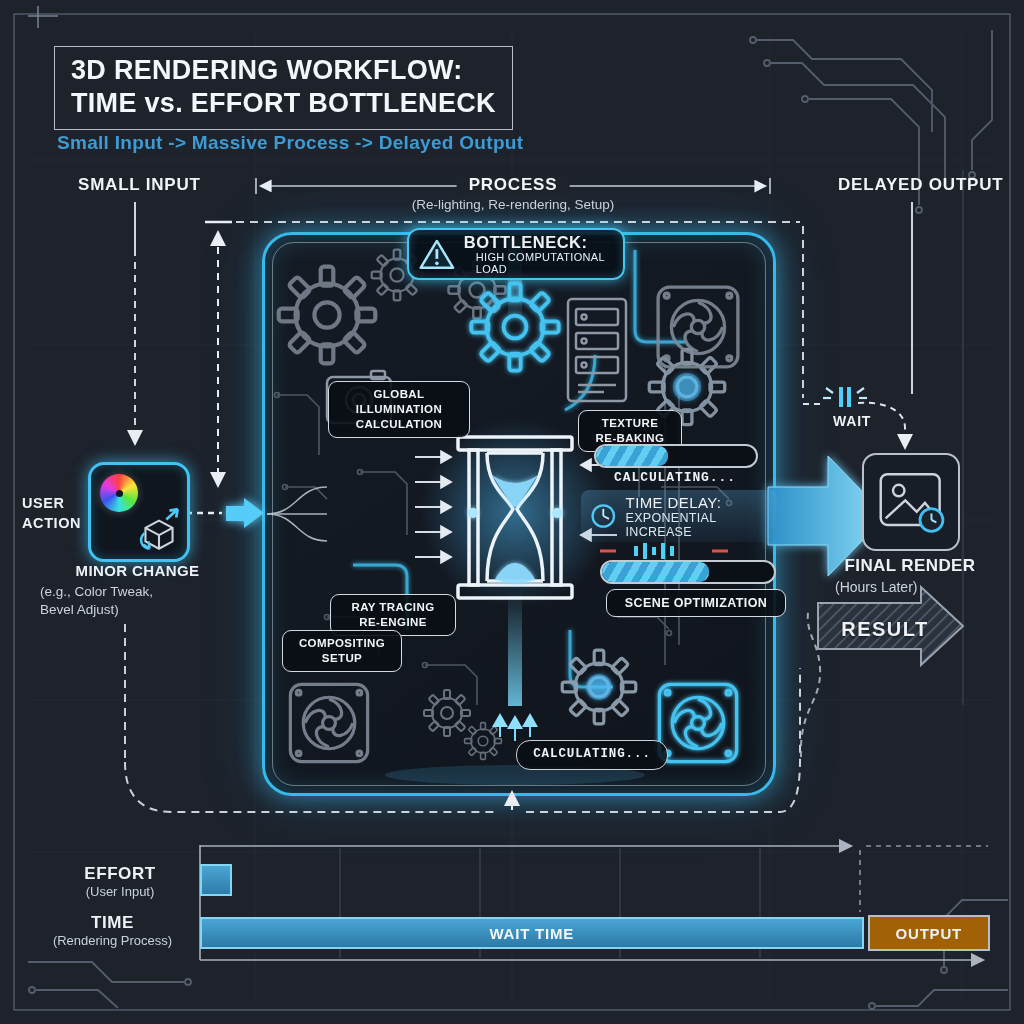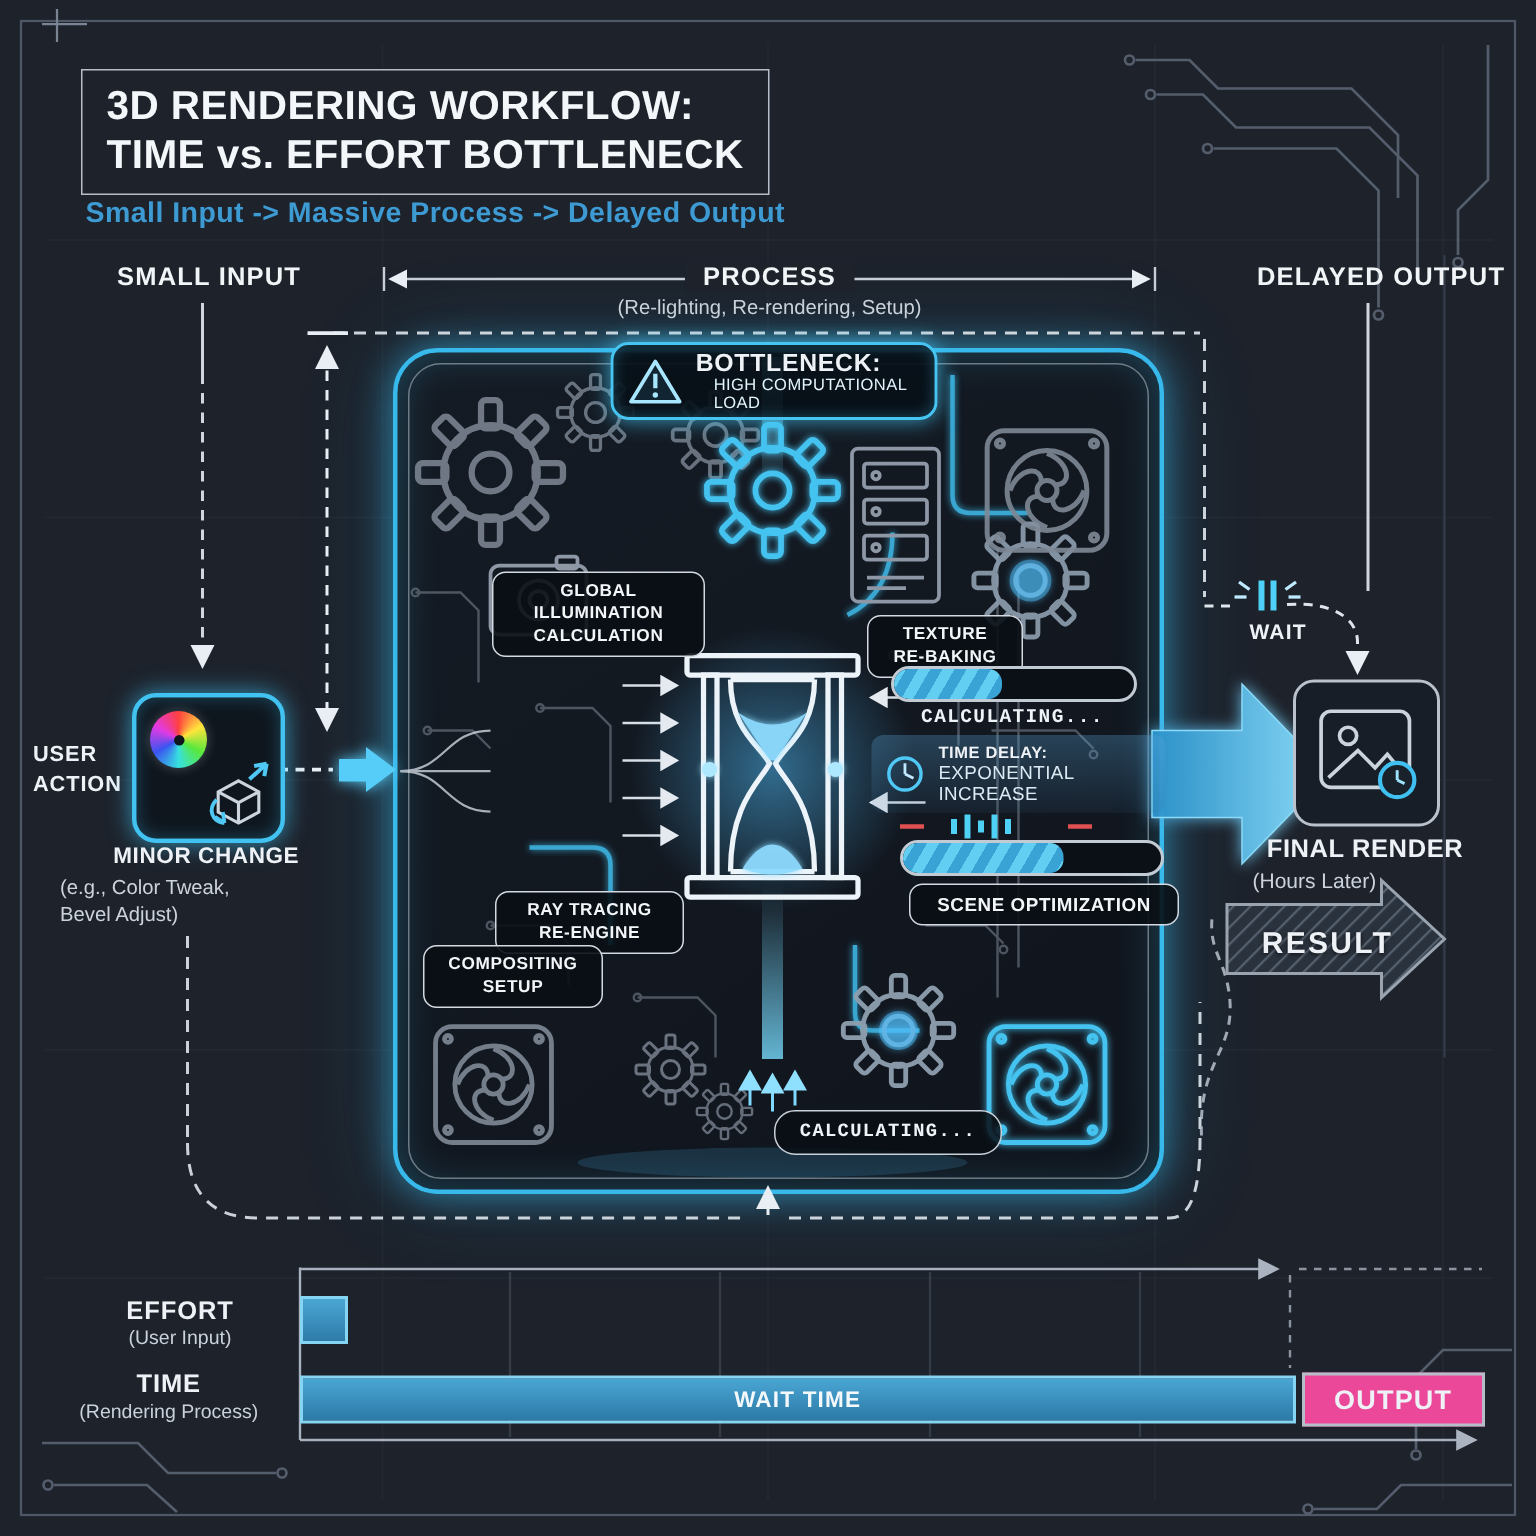--- a/index.html
+++ b/index.html
@@ -35,21 +35,21 @@
   .pill{border:1.6px solid #c9d1da;border-radius:14px;background:rgba(9,14,20,.85);line-height:26px;}
 
   #bottleneck{left:407px;top:228px;width:218px;height:52px;display:flex;align-items:center;gap:9px;padding:0 10px;
       background:rgba(8,16,24,.93);border:2.5px solid #46c5f2;border-radius:12px;
       box-shadow:0 0 14px rgba(70,200,245,.8),inset 0 0 10px rgba(70,200,245,.3);z-index:9;box-sizing:border-box;}
   .bt-title{font-size:16.5px;font-weight:bold;letter-spacing:.5px;line-height:1.15;}
   .bt-sub{font-size:11px;color:#e3f4fd;letter-spacing:.3px;font-weight:normal;margin-left:12px;}
 
   #delay-plate{left:581px;top:490px;width:196px;height:52px;display:flex;align-items:center;gap:8px;padding:0 8px;
       background:linear-gradient(180deg,rgba(90,165,215,.30),rgba(50,100,140,.12));border-radius:8px;z-index:6;box-sizing:border-box;}
-  .delay-title{font-size:11px;font-weight:bold;letter-spacing:.4px;}
+  .delay-title{font-size:15px;font-weight:normal;letter-spacing:.4px;}
   .delay-sub{font-size:12.5px;color:#dceaf4;letter-spacing:.3px;}
 
   
   .node{position:absolute;border-radius:16px;background:#0f161e;z-index:6;}
   .blue-node{border:3px solid #41c2f0;box-shadow:0 0 16px rgba(64,196,245,.7),inset 0 0 12px rgba(64,196,245,.3);}
   .gray-node{border:2.5px solid #b9c1cc;background:#171e28;border-radius:14px;}
   #user-action{left:22px;top:494px;font-size:14.5px;font-weight:bold;letter-spacing:.6px;line-height:1.35;z-index:6;}
   #color-wheel{left:9px;top:9px;width:38px;height:38px;border-radius:50%;
       background:conic-gradient(#ff4040,#ffe43c,#58e83c,#37e0e0,#3a55f0,#e23ae2,#ff4040);
       box-shadow:0 0 8px rgba(255,255,255,.25);}
@@ -62,22 +62,22 @@
 
   
   .axis-label-block{position:absolute;text-align:center;z-index:6;}
   .axis-label-title{font-size:17px;font-weight:bold;letter-spacing:.6px;}
   .axis-label-sub{font-size:13px;color:#c9d1da;}
   #chart-effort-row{left:200px;top:864px;width:790px;height:34px;z-index:6;}
   #effort-bar{height:32px;background:linear-gradient(180deg,#4aa6d4,#2e7ba8);border:2px solid #85d4f2;box-sizing:border-box;}
   #chart-time-row{left:200px;top:917px;width:790px;height:32px;z-index:6;}
   #wait-bar{height:32px;background:linear-gradient(180deg,#4aa6d4,#2c79a6);border:2px solid #85d4f2;box-sizing:border-box;
       display:flex;align-items:center;justify-content:center;font-size:15px;font-weight:bold;letter-spacing:.8px;color:#f4f8fb;}
-  #output-box{position:absolute;right:0;top:-2px;height:36px;background:#ec4899;border:2px solid #b6bec9;box-sizing:border-box;
-      display:flex;align-items:center;justify-content:center;font-size:18px;font-weight:bold;letter-spacing:.8px;}
+  #output-box{position:absolute;right:0;top:-2px;height:36px;background:#a16207;border:2px solid #b6bec9;box-sizing:border-box;
+      display:flex;align-items:center;justify-content:center;font-size:15px;font-weight:bold;letter-spacing:.8px;}
 </style>
 </head>
 <body>
 
 <div id="stage">
 
   <svg class="abs" width="1024" height="1024" style="left:0;top:0;z-index:0;" viewBox="0 0 1024 1024">
     <g stroke="#8a93a0" opacity=".06" stroke-width="1">
       <line x1="255" y1="30" x2="255" y2="1000"></line>
         <line x1="512" y1="30" x2="512" y2="1000"></line>

